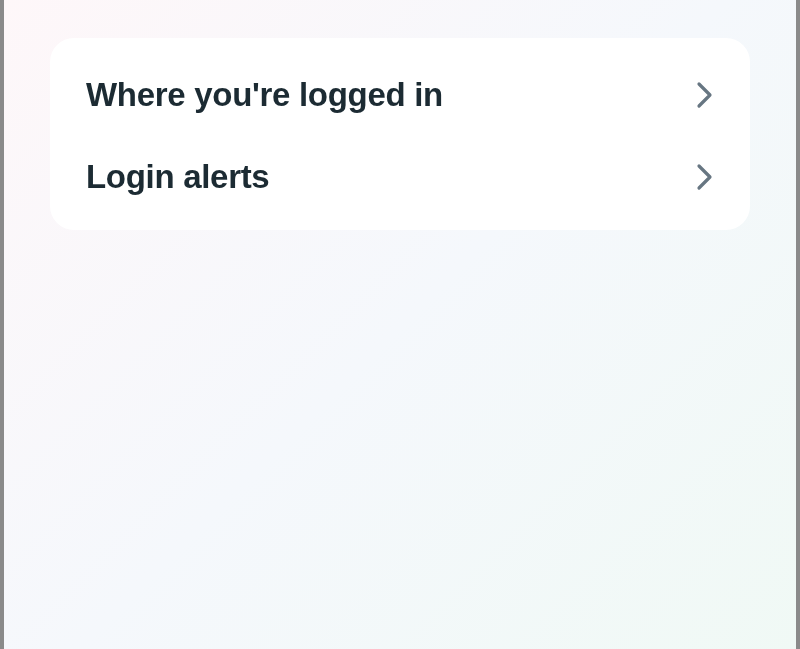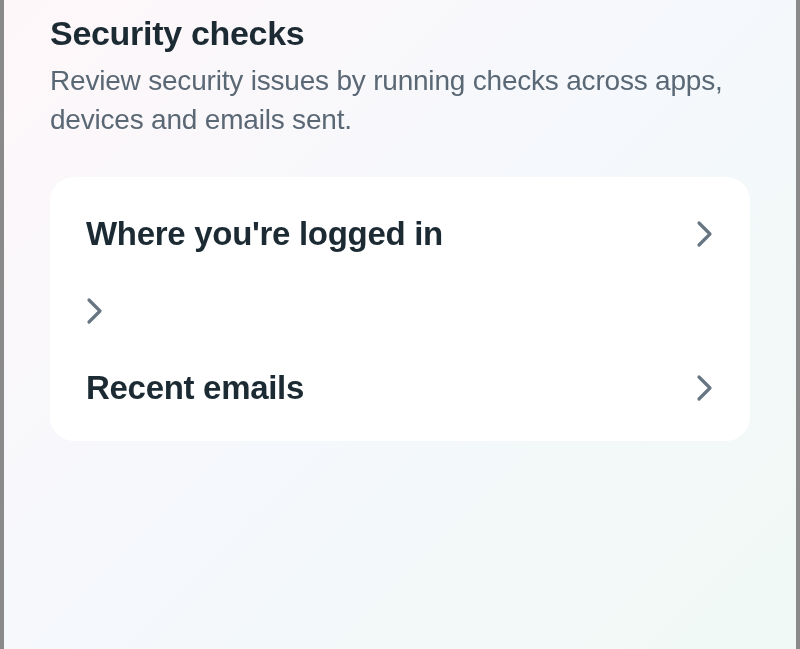--- a/index.html
+++ b/index.html
@@ -62,48 +62,37 @@
       flex-shrink: 0;
     }
     .chevron svg {
       display: block;
     }
   </style>
 </head>
 <body>
 
 <div class="container">
-  <div class="header">
-    <h1 class="title">Security checks</h1>
-    <p class="subtitle">Review security issues by running checks across apps, devices and emails sent.</p>
-  </div>
 
   <div class="card">
 
     <div class="list-item">
       <span class="list-item-label">Where you're logged in</span>
       <span class="chevron">
         <svg width="18" height="28" viewBox="0 0 18 28" fill="none">
           <path d="M3 3 L14 14 L3 25" stroke="#677682" stroke-width="3.2" stroke-linecap="round" stroke-linejoin="round"></path>
         </svg>
       </span>
     </div>
 
     <div class="list-item">
-      <span class="chevron">
-        <svg width="18" height="28" viewBox="0 0 18 28" fill="none">
-          <path d="M3 3 L14 14 L3 25" stroke="#677682" stroke-width="3.2" stroke-linecap="round" stroke-linejoin="round"></path>
-        </svg>
-      </span>
-    </div>
-
-    <div class="list-item">
-      <span class="list-item-label">Recent emails</span>
+      <span class="list-item-label">Login alerts</span>
       <span class="chevron">
         <svg width="18" height="28" viewBox="0 0 18 28" fill="none">
           <path d="M3 3 L14 14 L3 25" stroke="#677682" stroke-width="3.2" stroke-linecap="round" stroke-linejoin="round"></path>
         </svg>
       </span>
     </div>
 
 
+
   </div>
 </div>
 
 </body></html>

